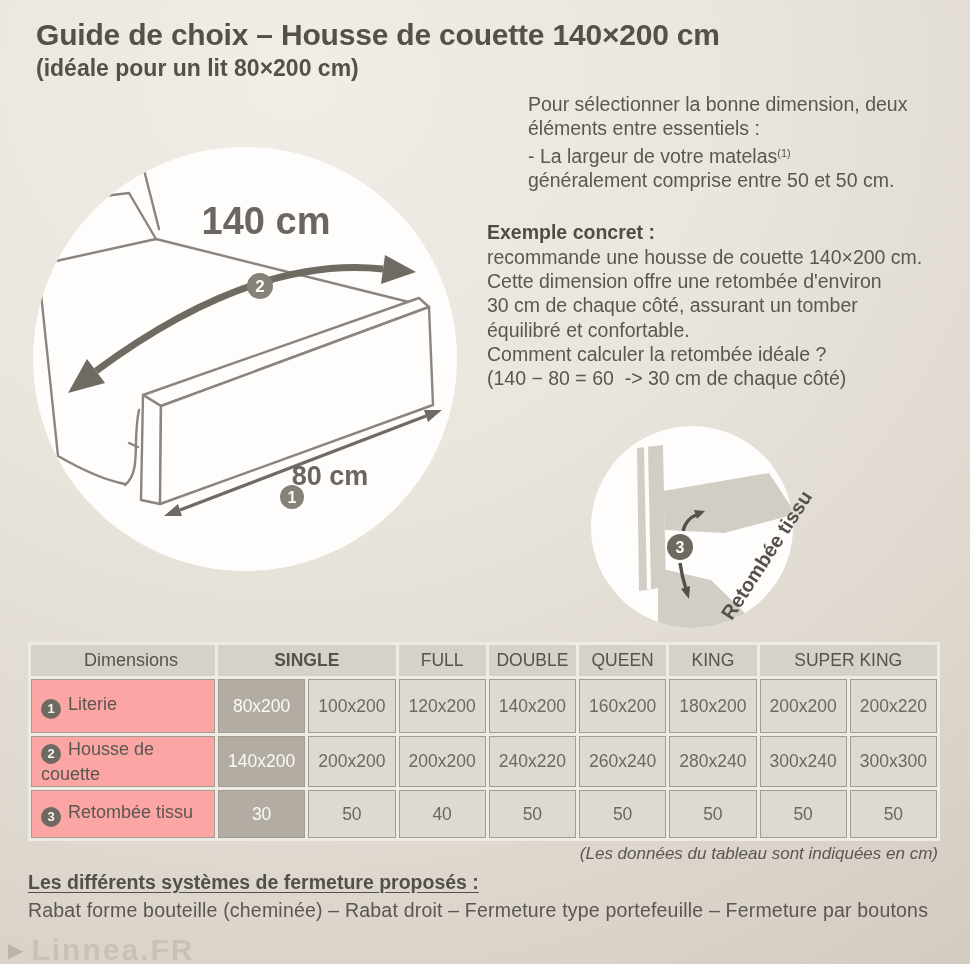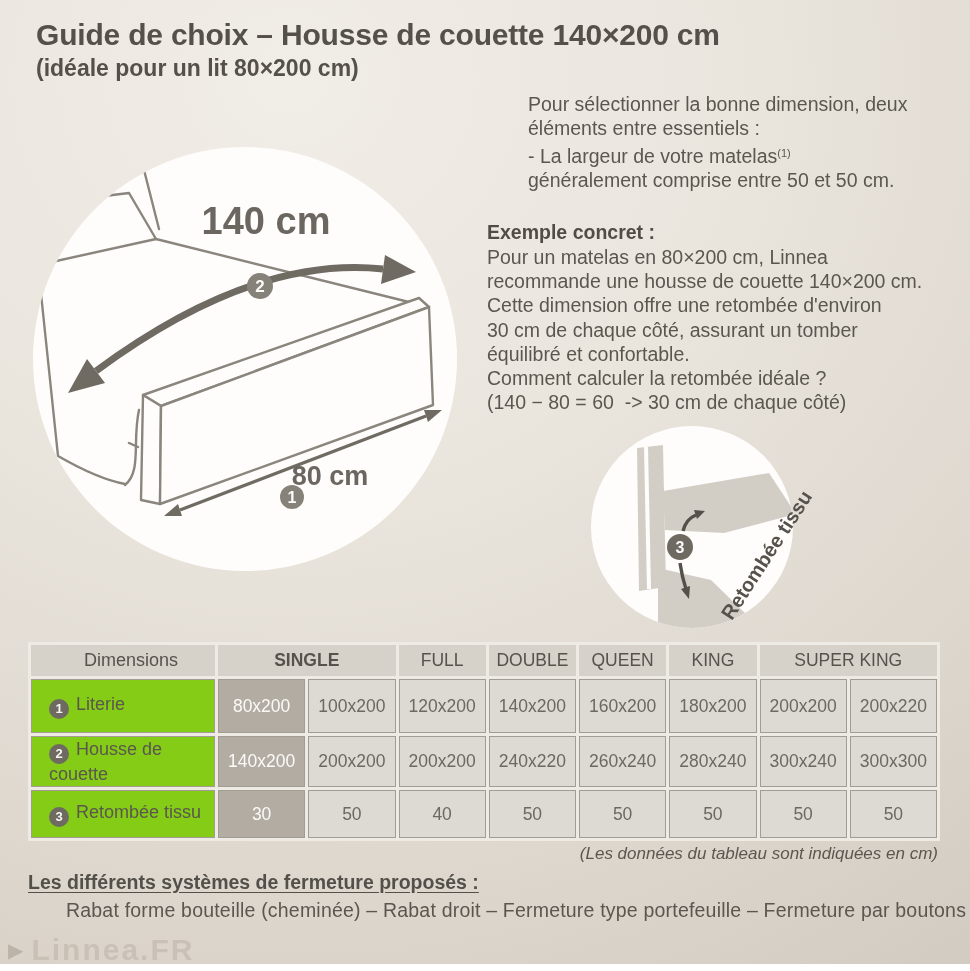--- a/index.html
+++ b/index.html
@@ -22,50 +22,49 @@
   .drop-label{left:736px;top:601px;font-size:20px;font-weight:bold;color:#55514b;white-space:nowrap;
     transform:rotate(-57deg);transform-origin:0% 100%;}
 
   table.dims{border-collapse:separate;border-spacing:3px;table-layout:fixed;
     position:absolute;left:28px;top:642px;width:912px;background:#edebe4;}
   table.dims th{height:31px;background:#d6d1c9;font-weight:normal;font-size:17.5px;color:#57534c;padding:0;}
   table.dims th.corner{text-align:center;padding-left:16px;font-size:18px;}
   table.dims th.bold{font-weight:bold;}
   table.dims td{border:1px solid #a29c93;background:#dddad3;text-align:center;
     font-size:17.5px;color:#6d6860;padding:0;}
-  table.dims td.rowlabel{background:#84cc16;text-align:left;padding-left:17px;font-size:18px;color:#5b574f;}
+  table.dims td.rowlabel{background:#fca5a5;text-align:left;padding-left:9px;font-size:18px;color:#5b574f;}
   table.dims td.hl{background:#b2aca3;color:#fbfaf7;font-weight:normal;}
   tr.r1 td{height:52px;} tr.r2 td{height:49px;} tr.r3 td{height:46px;}
   .tbadge{display:inline-block;width:20px;height:20px;border-radius:50%;background:#6e6a62;color:#f6f5f2;
     font-size:13px;font-weight:bold;line-height:20px;text-align:center;margin-right:7px;vertical-align:-3px;}
   .table-note{right:32px;top:844px;font-size:17px;font-style:italic;color:#5b574f;}
   .closures-title{left:28px;top:871px;font-size:19.5px;font-weight:600;color:#53504a;
     text-decoration:underline;text-underline-offset:3px;}
-  .closures-list{left:28px;top:899px;font-size:19.5px;color:#5b574f;letter-spacing:0.2px;margin-left:38px;}
+  .closures-list{left:28px;top:899px;font-size:19.5px;color:#5b574f;letter-spacing:0.2px;}
   .watermark{left:8px;top:933px;font-size:30px;font-weight:bold;color:rgba(125,112,92,0.18);letter-spacing:2px;}
   .watermark .tri{display:inline-block;font-size:20px;color:rgba(120,108,90,0.30);margin-right:6px;vertical-align:3px;}
 </style>
 </head>
 <body>
 
 <div id="canvas">
 
   <div class="abs page-title">Guide de choix – Housse de couette 140×200 cm</div>
   <div class="abs page-subtitle">(idéale pour un lit 80×200 cm)</div>
 
   <div class="abs intro">
     <div>Pour sélectionner la bonne dimension, deux</div>
     <div>éléments entre essentiels :</div>
     <div><span>- La largeur de votre matelas</span><span class="sup">(1)</span></div>
     <div>généralement comprise entre 50 et 50 cm.</div>
   </div>
 
   <div class="abs example">
     <div class="heading">Exemple concret :</div>
-    <div class="line">Pour un matelas en 80×200 cm, Linnea</div>
     <div class="line">recommande une housse de couette 140×200 cm.</div>
     <div class="line">Cette dimension offre une retombée d'environ</div>
     <div class="line">30 cm de chaque côté, assurant un tomber</div>
     <div class="line">équilibré et confortable.</div>
     <div class="line">Comment calculer la retombée idéale ?</div>
     <div class="line">(140 − 80 = 60  -&gt; 30 cm de chaque côté)</div>
   </div>
 
   <svg class="abs" style="left:28px;top:143px;" width="434" height="434" viewBox="0 0 434 434">
     <defs>

